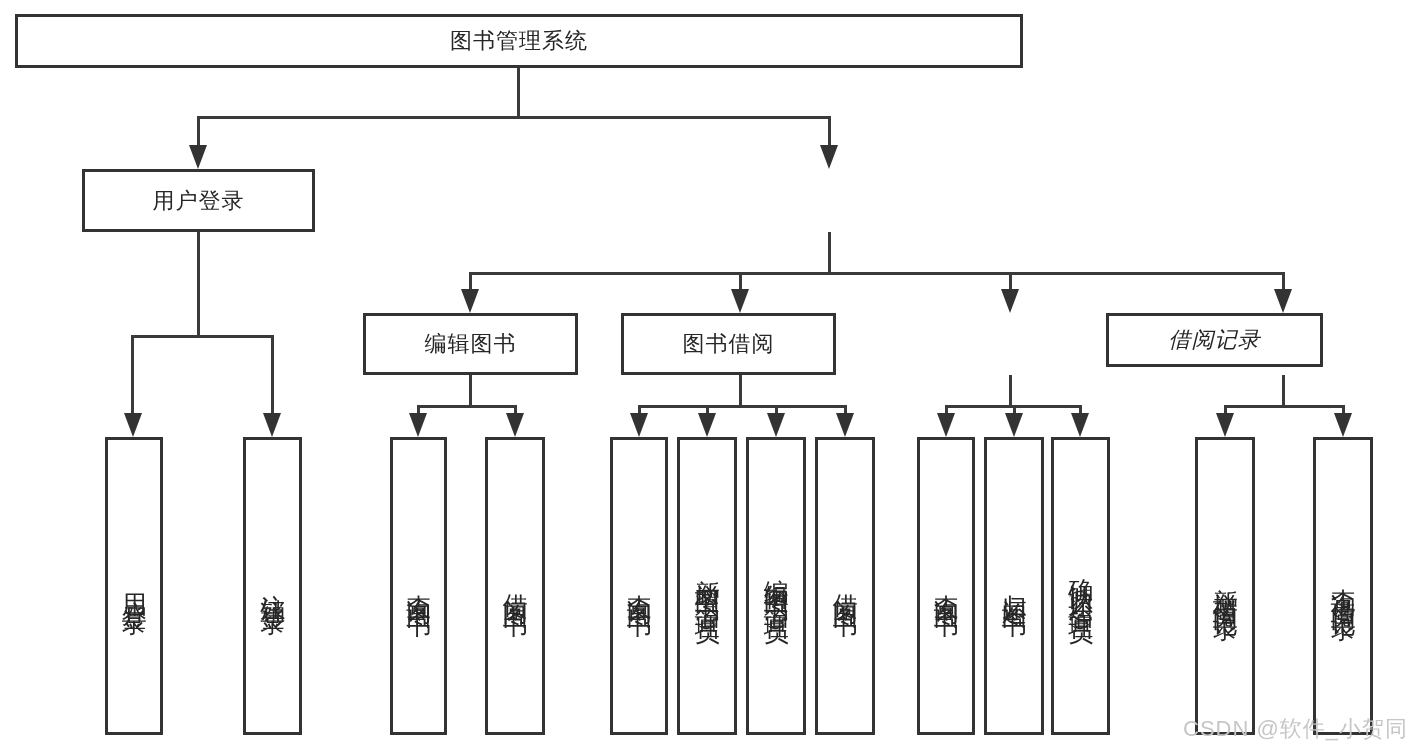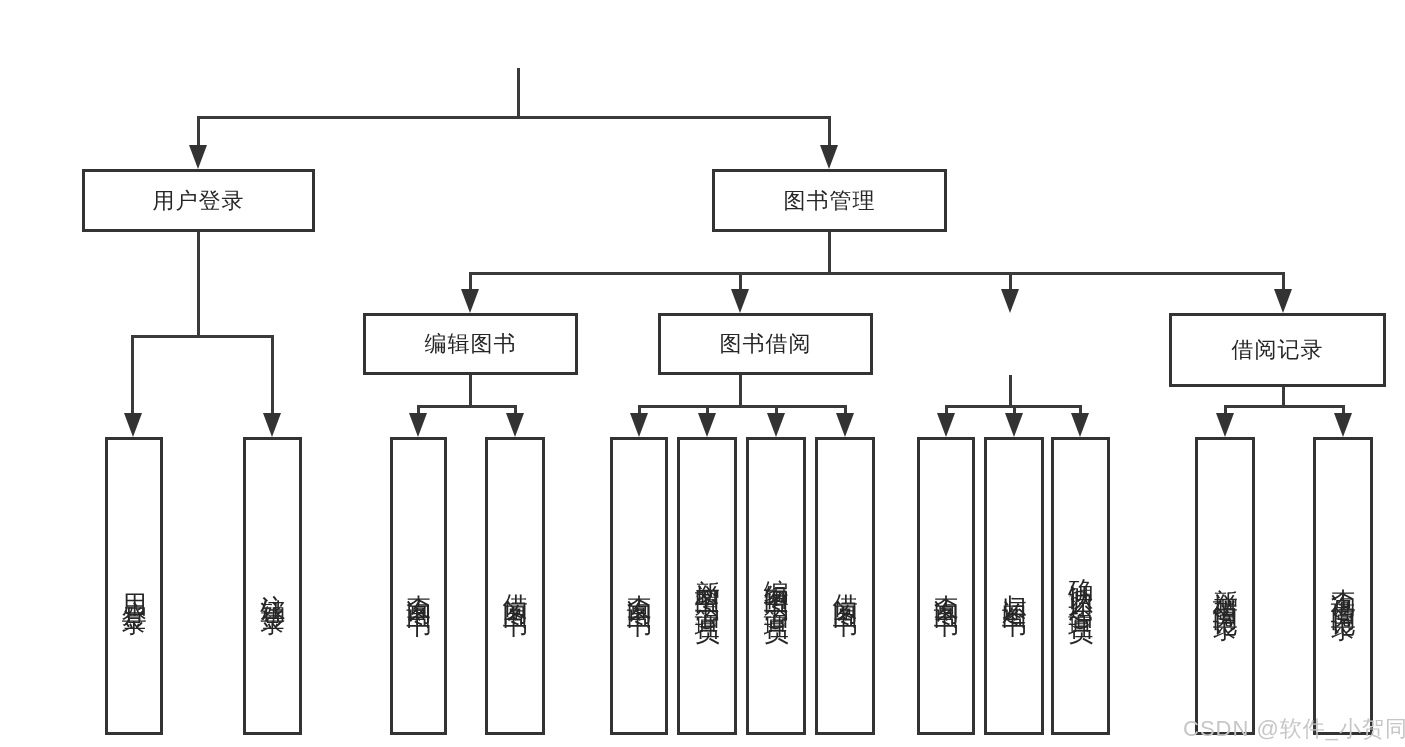--- a/index.html
+++ b/index.html
@@ -31,33 +31,33 @@
   .watermark{
     position:absolute;left:1183px;top:714px;font-size:22px;color:#c6c6c6;
     letter-spacing:1px;z-index:5;white-space:nowrap;
   }
 </style>
 </head>
 <body>
 
 <div id="stage">
 
+  <div class="box" style="left:15px;top:14px;width:1008px;height:54px;">
+    <span>图书管理系统</span>
+  </div>
 
   <div class="vline" style="left:517px;top:68px;height:50px;"></div>
   <div class="hline" style="left:197px;top:116px;width:634px;"></div>
   <div class="vline" style="left:197px;top:116px;height:34px;"></div>
   <div class="arrow" style="left:189px;top:145px;"></div>
   <div class="vline" style="left:828px;top:116px;height:34px;"></div>
   <div class="arrow" style="left:820px;top:145px;"></div>
 
   <div class="box" style="left:82px;top:169px;width:233px;height:63px;">
     <span>用户登录</span>
-  </div>
-  <div class="box" style="left:712px;top:169px;width:235px;height:63px;">
-    <span>图书管理</span>
   </div>
 
   <div class="vline" style="left:197px;top:232px;height:106px;"></div>
   <div class="hline" style="left:132px;top:335px;width:142px;"></div>
   <div class="vline" style="left:131px;top:335px;height:82px;"></div>
   <div class="arrow" style="left:124px;top:413px;"></div>
   <div class="vline" style="left:271px;top:335px;height:82px;"></div>
   <div class="arrow" style="left:263px;top:413px;"></div>
 
   <div class="vline" style="left:828px;top:232px;height:43px;"></div>
@@ -67,24 +67,24 @@
   <div class="vline" style="left:739px;top:272px;height:22px;"></div>
   <div class="arrow" style="left:731px;top:289px;"></div>
   <div class="vline" style="left:1009px;top:272px;height:22px;"></div>
   <div class="arrow" style="left:1001px;top:289px;"></div>
   <div class="vline" style="left:1282px;top:272px;height:22px;"></div>
   <div class="arrow" style="left:1274px;top:289px;"></div>
 
   <div class="box" style="left:363px;top:313px;width:215px;height:62px;">
     <span>编辑图书</span>
   </div>
-  <div class="box" style="left:658px;top:313px;width:215px;height:62px;">
+  <div class="box" style="left:621px;top:313px;width:215px;height:62px;">
     <span>图书借阅</span>
   </div>
-  <div class="box" style="left:1169px;top:313px;width:217px;height:74px;">
+  <div class="box" style="left:1106px;top:313px;width:217px;height:54px;font-style:italic;">
     <span>借阅记录</span>
   </div>
 
   <div class="vline" style="left:469px;top:375px;height:33px;"></div>
   <div class="hline" style="left:417px;top:405px;width:100px;"></div>
   <div class="vline" style="left:417px;top:405px;height:12px;"></div>
   <div class="arrow" style="left:409px;top:413px;"></div>
   <div class="vline" style="left:514px;top:405px;height:12px;"></div>
   <div class="arrow" style="left:506px;top:413px;"></div>
 

